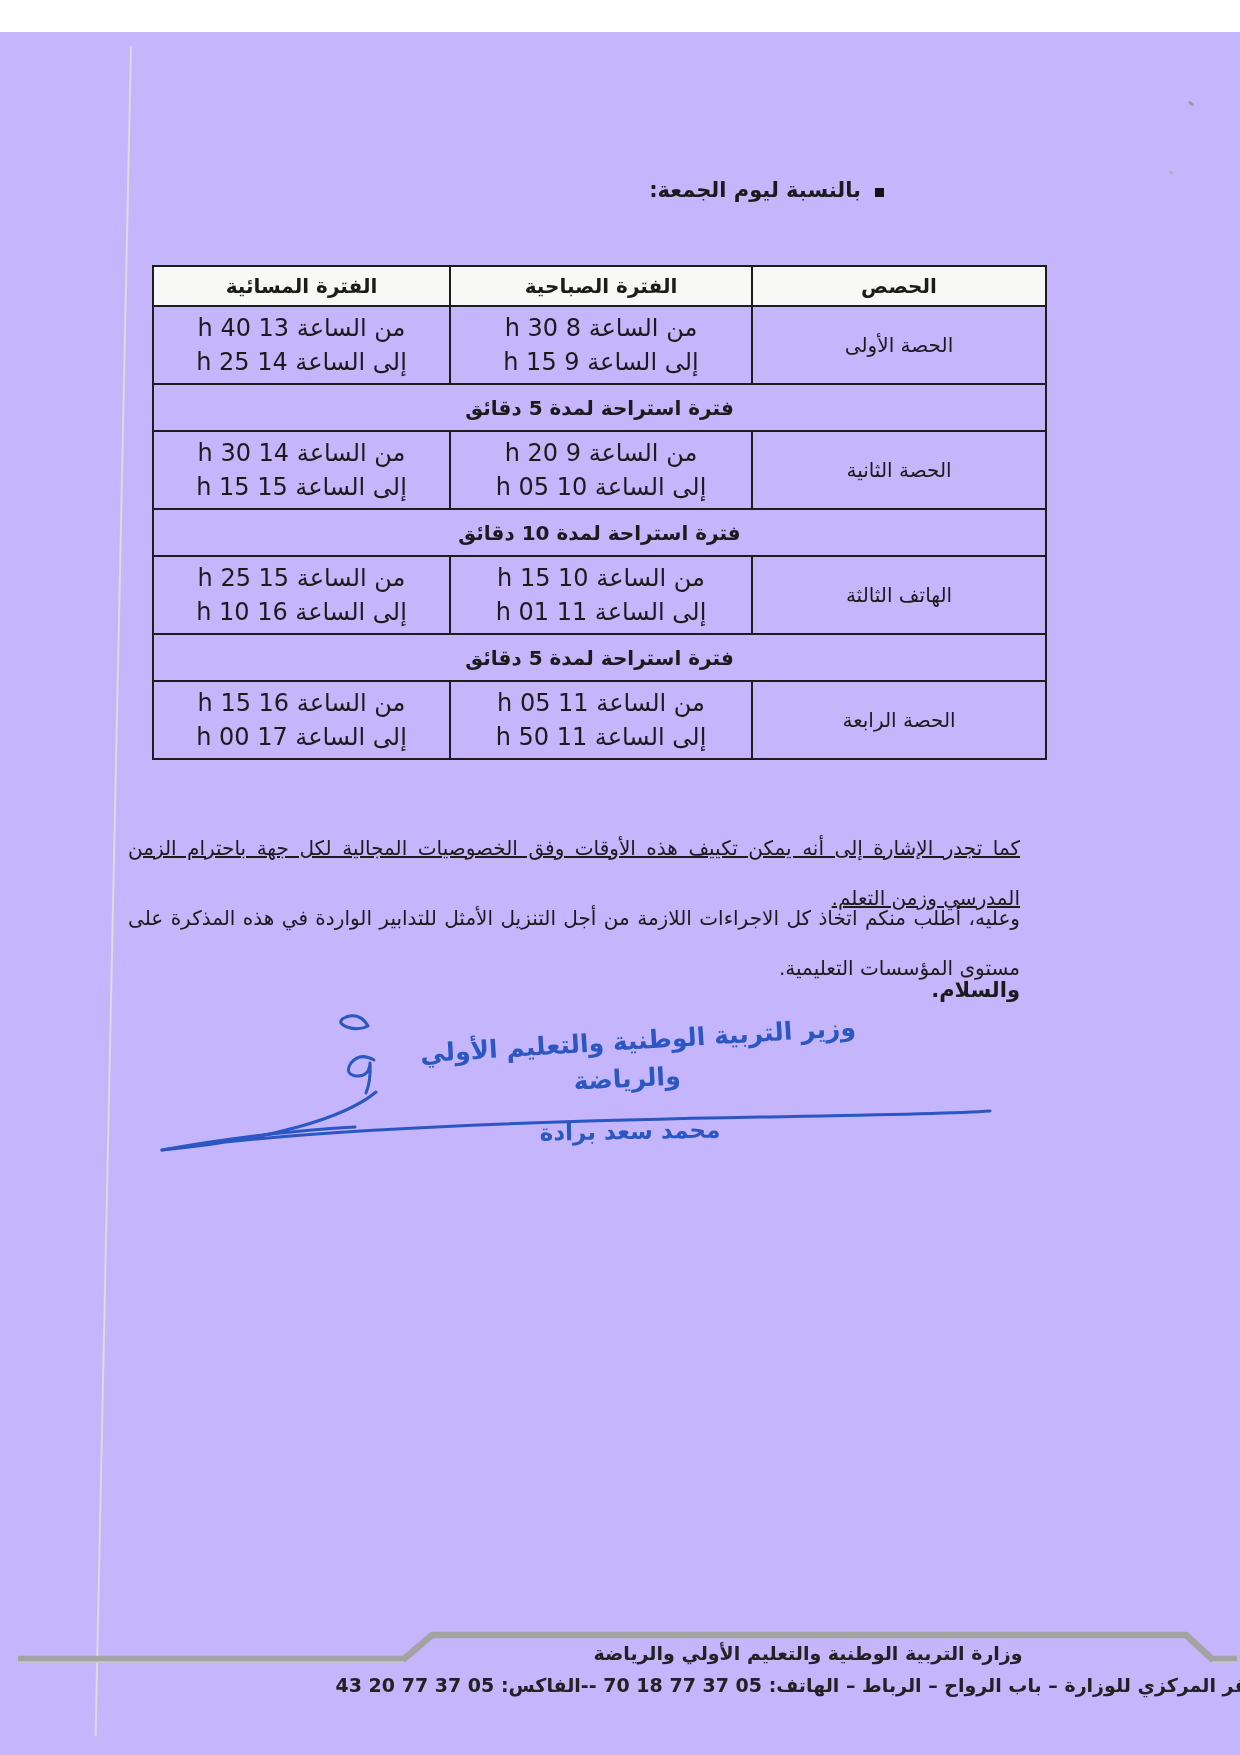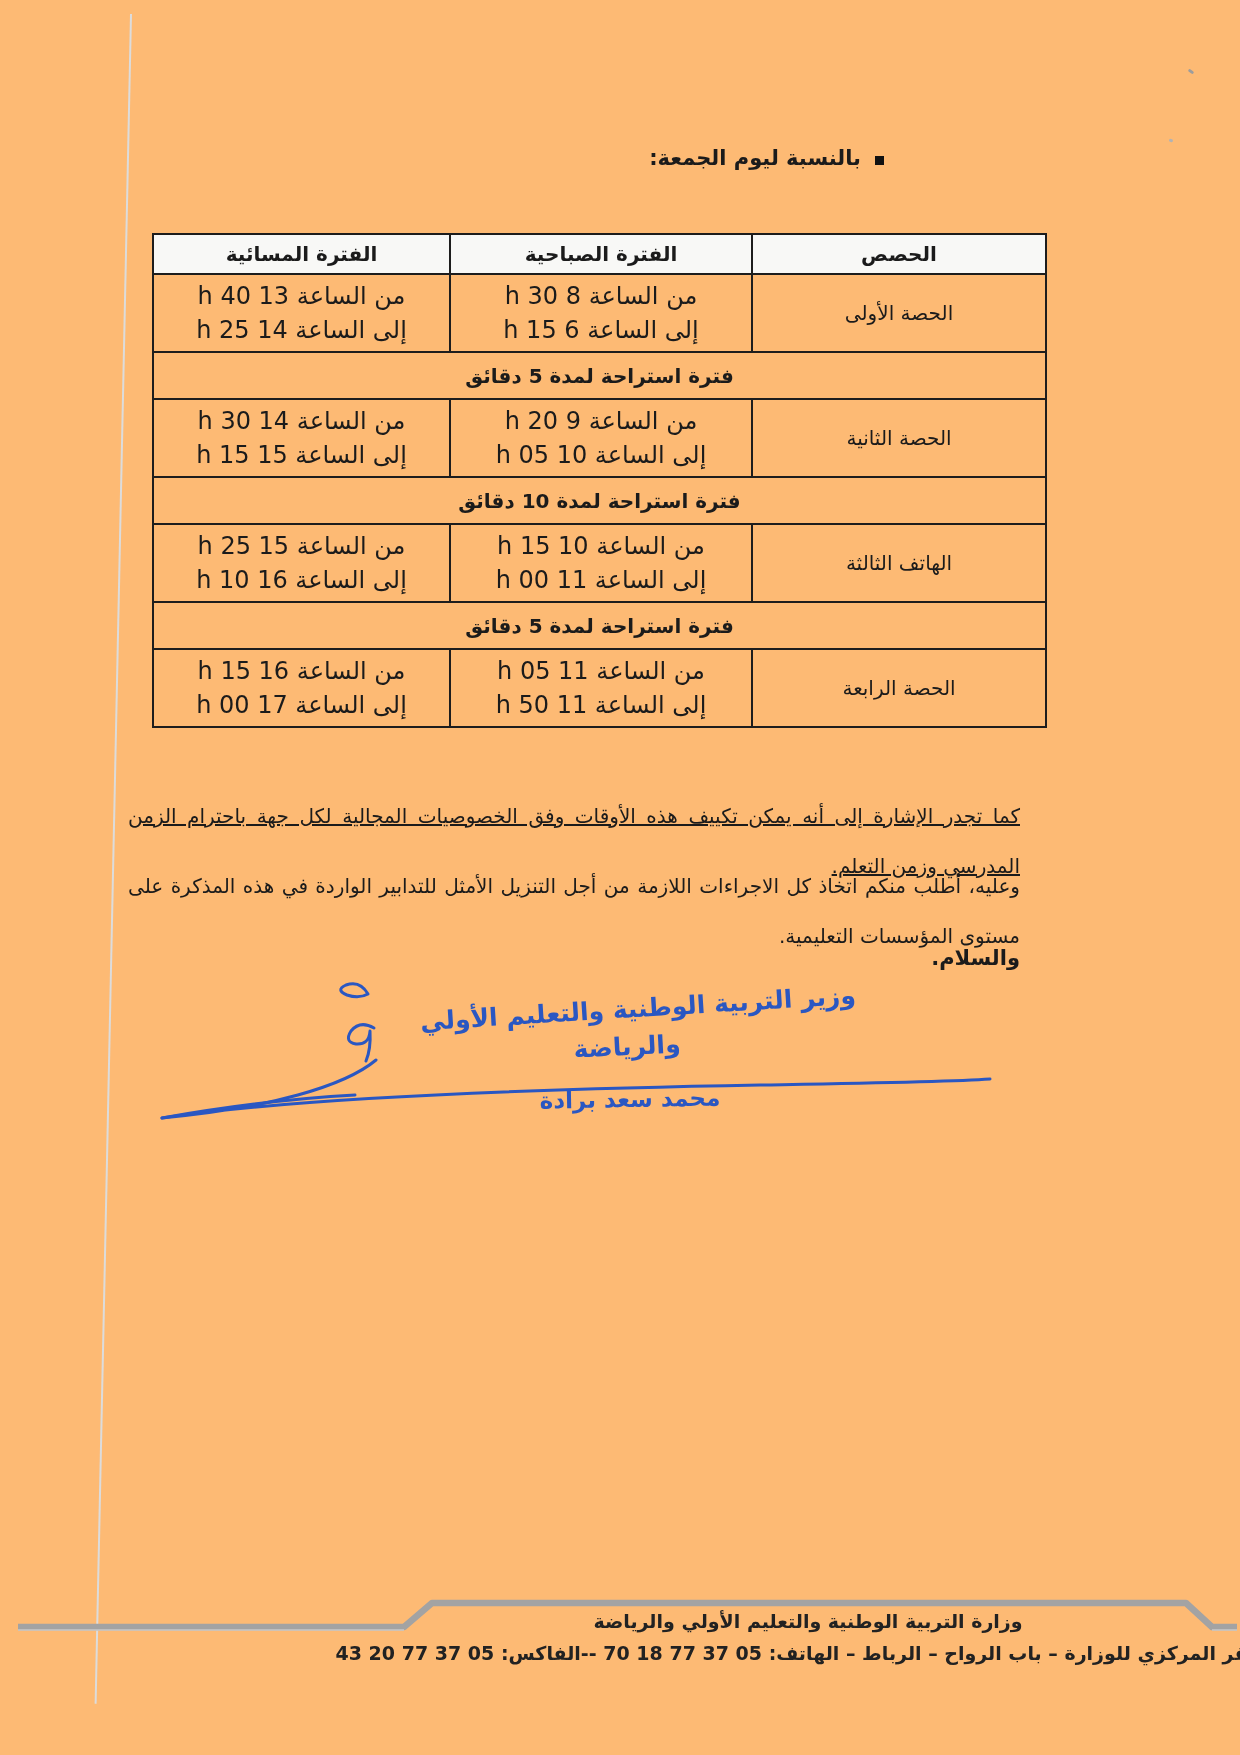--- a/index.html
+++ b/index.html
@@ -5,21 +5,21 @@
   * { margin:0; padding:0; box-sizing:border-box; }
   html,body { background:#ffffff; }
   body {
     width:1240px; height:1755px;
     font-family:"DejaVu Sans", sans-serif;
     color:#1b1b1b;
     position:relative;
     overflow:hidden;
     direction:rtl;
   }
-  .page { position:absolute; inset:0; background:#fdba74; }
+  .page { position:absolute; inset:0; background:#c4b5fd;margin-top:32px; }
 
   
   .scan-line { position:absolute; left:130px; top:14px; width:1.5px; height:1690px;
                background:#dcdcdc; transform-origin:top left; transform:rotate(1.2deg); }
   .speck1 { position:absolute; left:1188px; top:70px; width:6px; height:3px;
             background:#9d9d9d; transform:rotate(35deg); border-radius:2px; }
   .speck2 { position:absolute; left:1169px; top:139px; width:4px; height:3px;
             background:#b3b3b3; transform:rotate(25deg); border-radius:2px; }
 
   
@@ -86,21 +86,21 @@
         <tr>
       <th>الحصص</th>
       <th>الفترة الصباحية</th>
       <th>الفترة المسائية</th>
     </tr>
 
     <tr class="session-row">
       <td class="session-cell">الحصة الأولى</td>
       <td class="time-cell">
         <div>من الساعة 8 h 30</div>
-        <div>إلى الساعة 6 h 15</div>
+        <div>إلى الساعة 9 h 15</div>
       </td>
       <td class="time-cell">
         <div>من الساعة 13 h 40</div>
         <div>إلى الساعة 14 h 25</div>
       </td>
     </tr>
 
     <tr class="break-row">
       <td colspan="3">فترة استراحة لمدة 5 دقائق</td>
     </tr>
@@ -118,21 +118,21 @@
     </tr>
 
     <tr class="break-row">
       <td colspan="3">فترة استراحة لمدة 10 دقائق</td>
     </tr>
 
     <tr class="session-row">
       <td class="session-cell">الهاتف الثالثة</td>
       <td class="time-cell">
         <div>من الساعة 10 h 15</div>
-        <div>إلى الساعة 11 h 00</div>
+        <div>إلى الساعة 11 h 01</div>
       </td>
       <td class="time-cell">
         <div>من الساعة 15 h 25</div>
         <div>إلى الساعة 16 h 10</div>
       </td>
     </tr>
 
     <tr class="break-row">
       <td colspan="3">فترة استراحة لمدة 5 دقائق</td>
     </tr>

